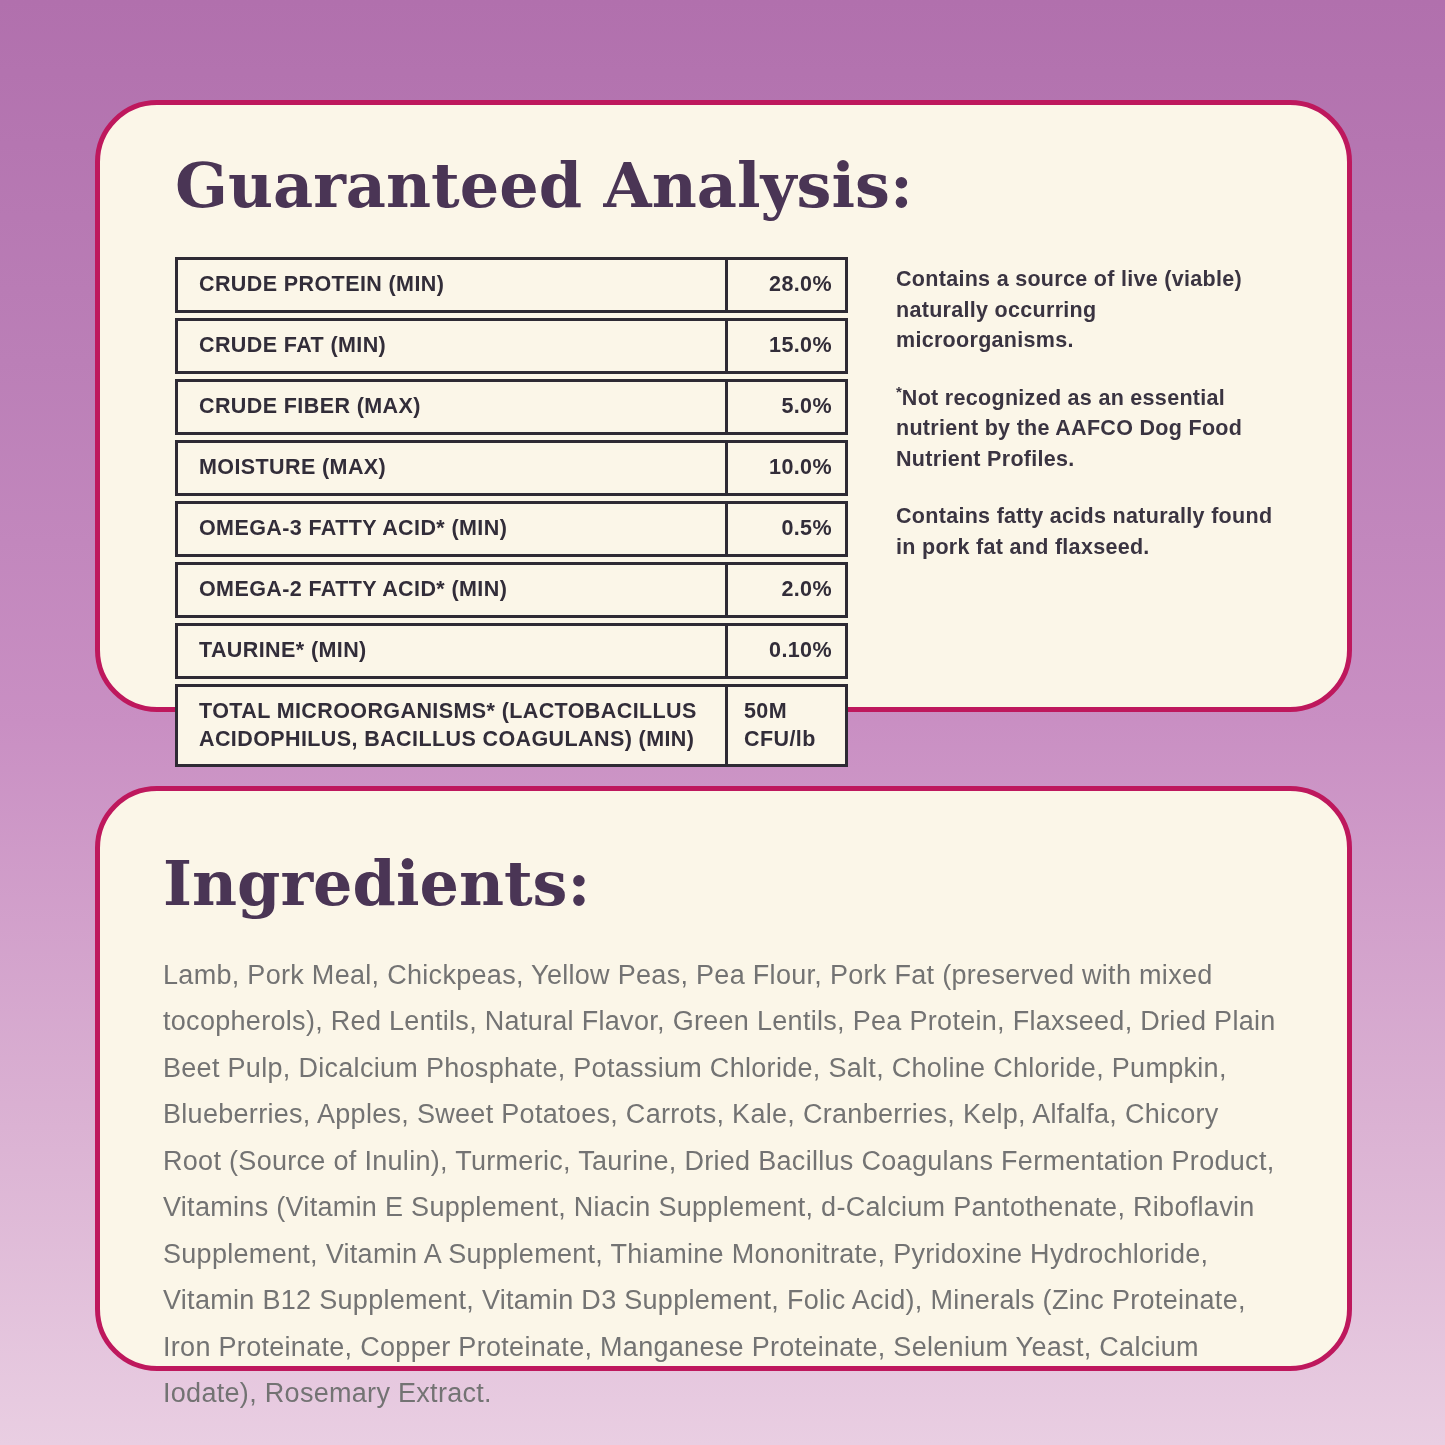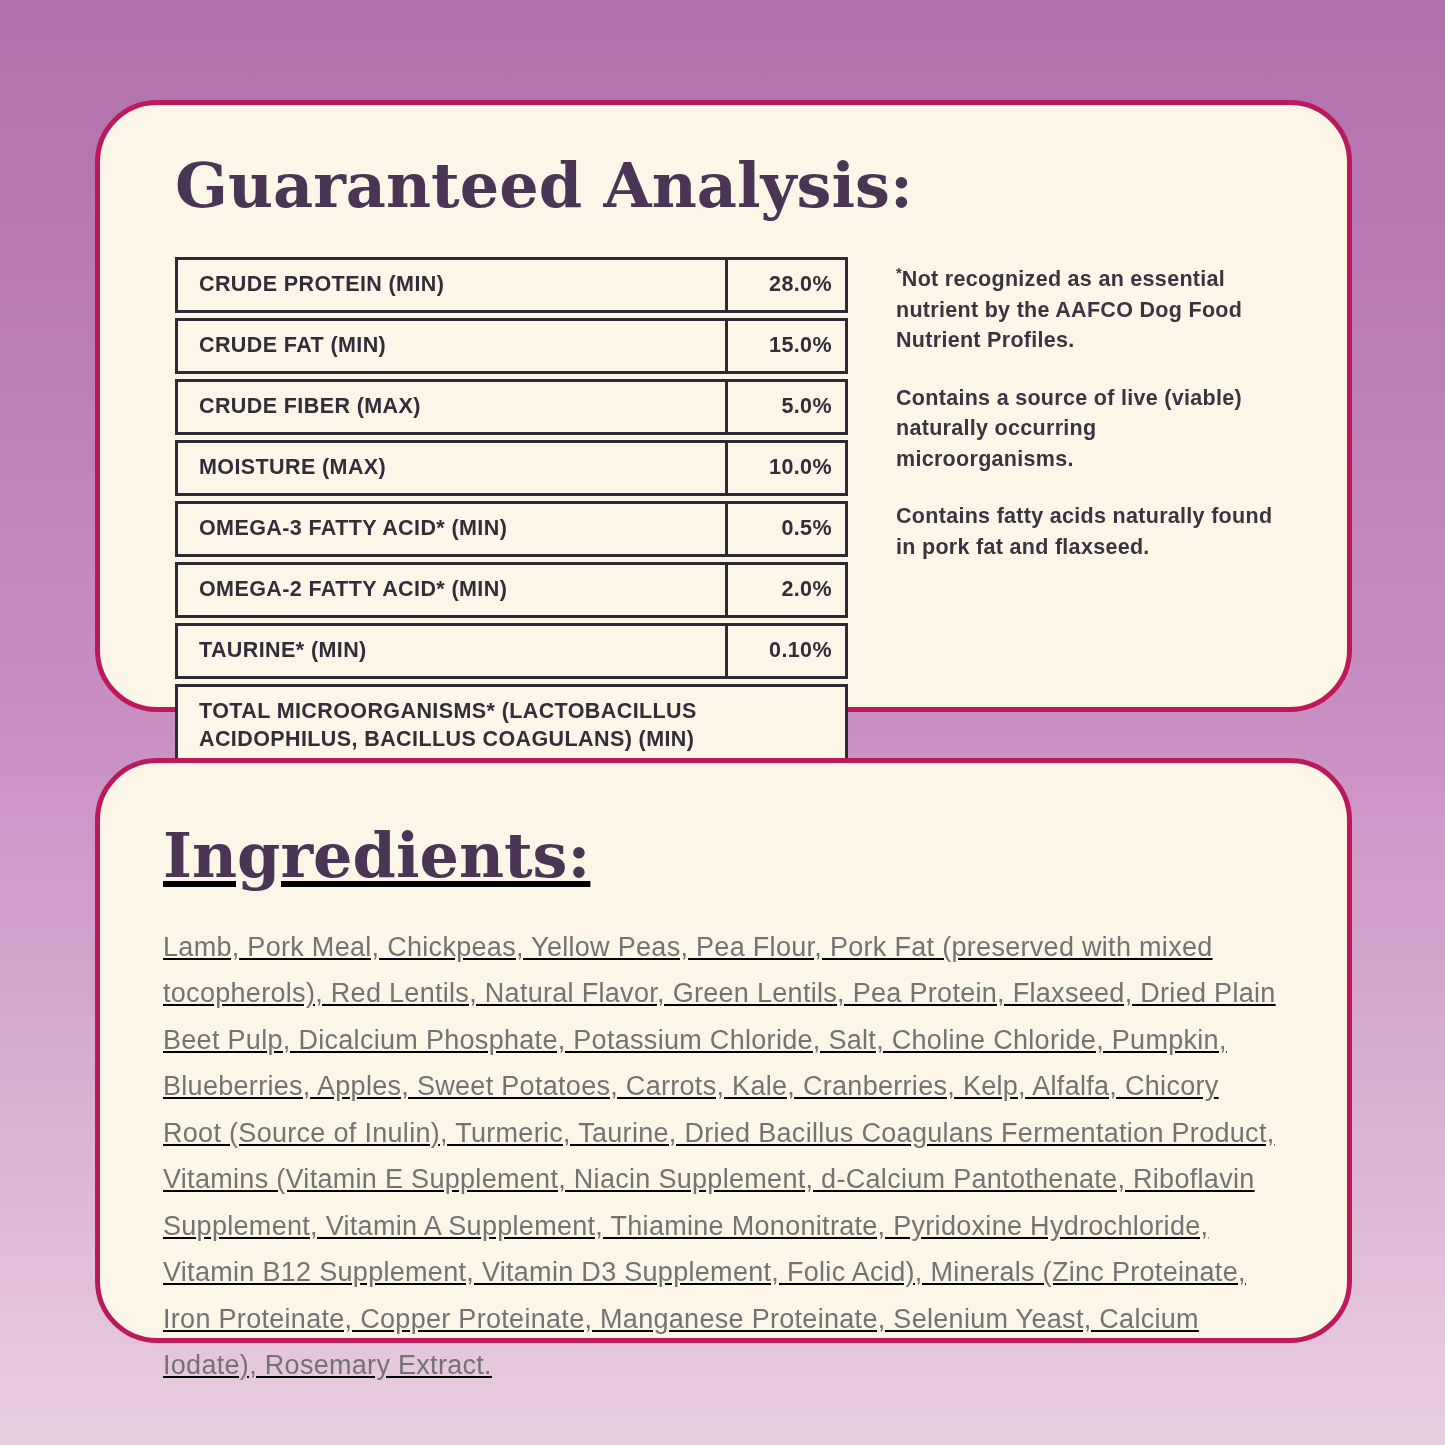--- a/index.html
+++ b/index.html
@@ -12,21 +12,21 @@
   }
   .card {
     position: absolute;
     left: 95px;
     width: 1257px;
     background: #fbf6e8;
     border: 5px solid #be185d;
     border-radius: 62px;
   }
   .card-analysis { top: 100px; height: 612px; padding: 44px 68px 0 75px; }
-  .card-ingredients { top: 758px; height: 585px; padding: 56px 65px 0 63px; text-decoration: underline; }
+  .card-ingredients { top: 786px; height: 585px; padding: 56px 65px 0 63px; }
   .card-title {
     font-family: "DejaVu Serif", serif;
     font-weight: bold;
     font-size: 62px;
     letter-spacing: 0px;
     color: #4a3555;
   }
   .analysis-body { display: flex; margin-top: 35px; }
   .ga-table { width: 673px; flex: none; }
   .ga-row {
@@ -117,26 +117,27 @@
       <div class="ga-row">
         <div class="ga-label">OMEGA-2 FATTY ACID* (MIN)</div>
         <div class="ga-value">2.0%</div>
       </div>
       <div class="ga-row">
         <div class="ga-label">TAURINE* (MIN)</div>
         <div class="ga-value">0.10%</div>
       </div>
       <div class="ga-row">
         <div class="ga-label">TOTAL MICROORGANISMS* (LACTOBACILLUS ACIDOPHILUS, BACILLUS COAGULANS) (MIN)</div>
+        <div class="ga-value unit">50M CFU/lb</div>
       </div>
     </div>
 
     <div class="notes">
+      <p class="note"><sup></sup><span>Contains a source of live (viable) naturally occurring microorganisms.</span></p>
       <p class="note"><sup>*</sup><span>Not recognized as an essential nutrient by the AAFCO Dog Food Nutrient Profiles.</span></p>
-      <p class="note"><sup></sup><span>Contains a source of live (viable) naturally occurring microorganisms.</span></p>
       <p class="note"><sup></sup><span>Contains fatty acids naturally found in pork fat and flaxseed.</span></p>
     </div>
 
   </div>
 </section>
 
 <section class="card card-ingredients">
   <h1 class="card-title">Ingredients:</h1>
   <p class="ingredients-text">Lamb, Pork Meal, Chickpeas, Yellow Peas, Pea Flour, Pork Fat (preserved with mixed tocopherols), Red Lentils, Natural Flavor, Green Lentils, Pea Protein, Flaxseed, Dried Plain Beet Pulp, Dicalcium Phosphate, Potassium Chloride, Salt, Choline Chloride, Pumpkin, Blueberries, Apples, Sweet Potatoes, Carrots, Kale, Cranberries, Kelp, Alfalfa, Chicory Root (Source of Inulin), Turmeric, Taurine, Dried Bacillus Coagulans Fermentation Product, Vitamins (Vitamin E Supplement, Niacin Supplement, d-Calcium Pantothenate, Riboflavin Supplement, Vitamin A Supplement, Thiamine Mononitrate, Pyridoxine Hydrochloride, Vitamin B12 Supplement, Vitamin D3 Supplement, Folic Acid), Minerals (Zinc Proteinate, Iron Proteinate, Copper Proteinate, Manganese Proteinate, Selenium Yeast, Calcium Iodate), Rosemary Extract.</p>
 </section>

